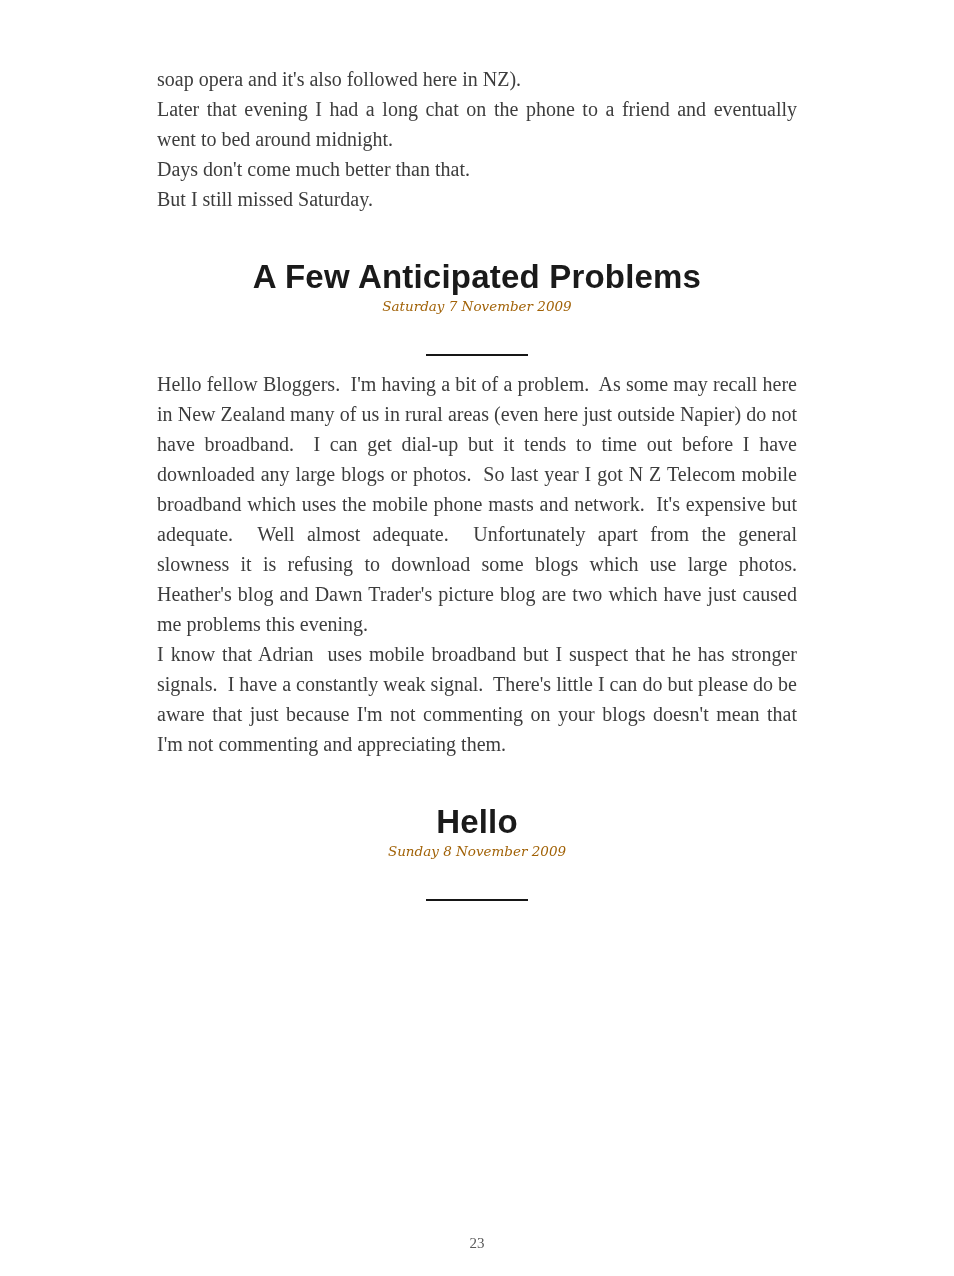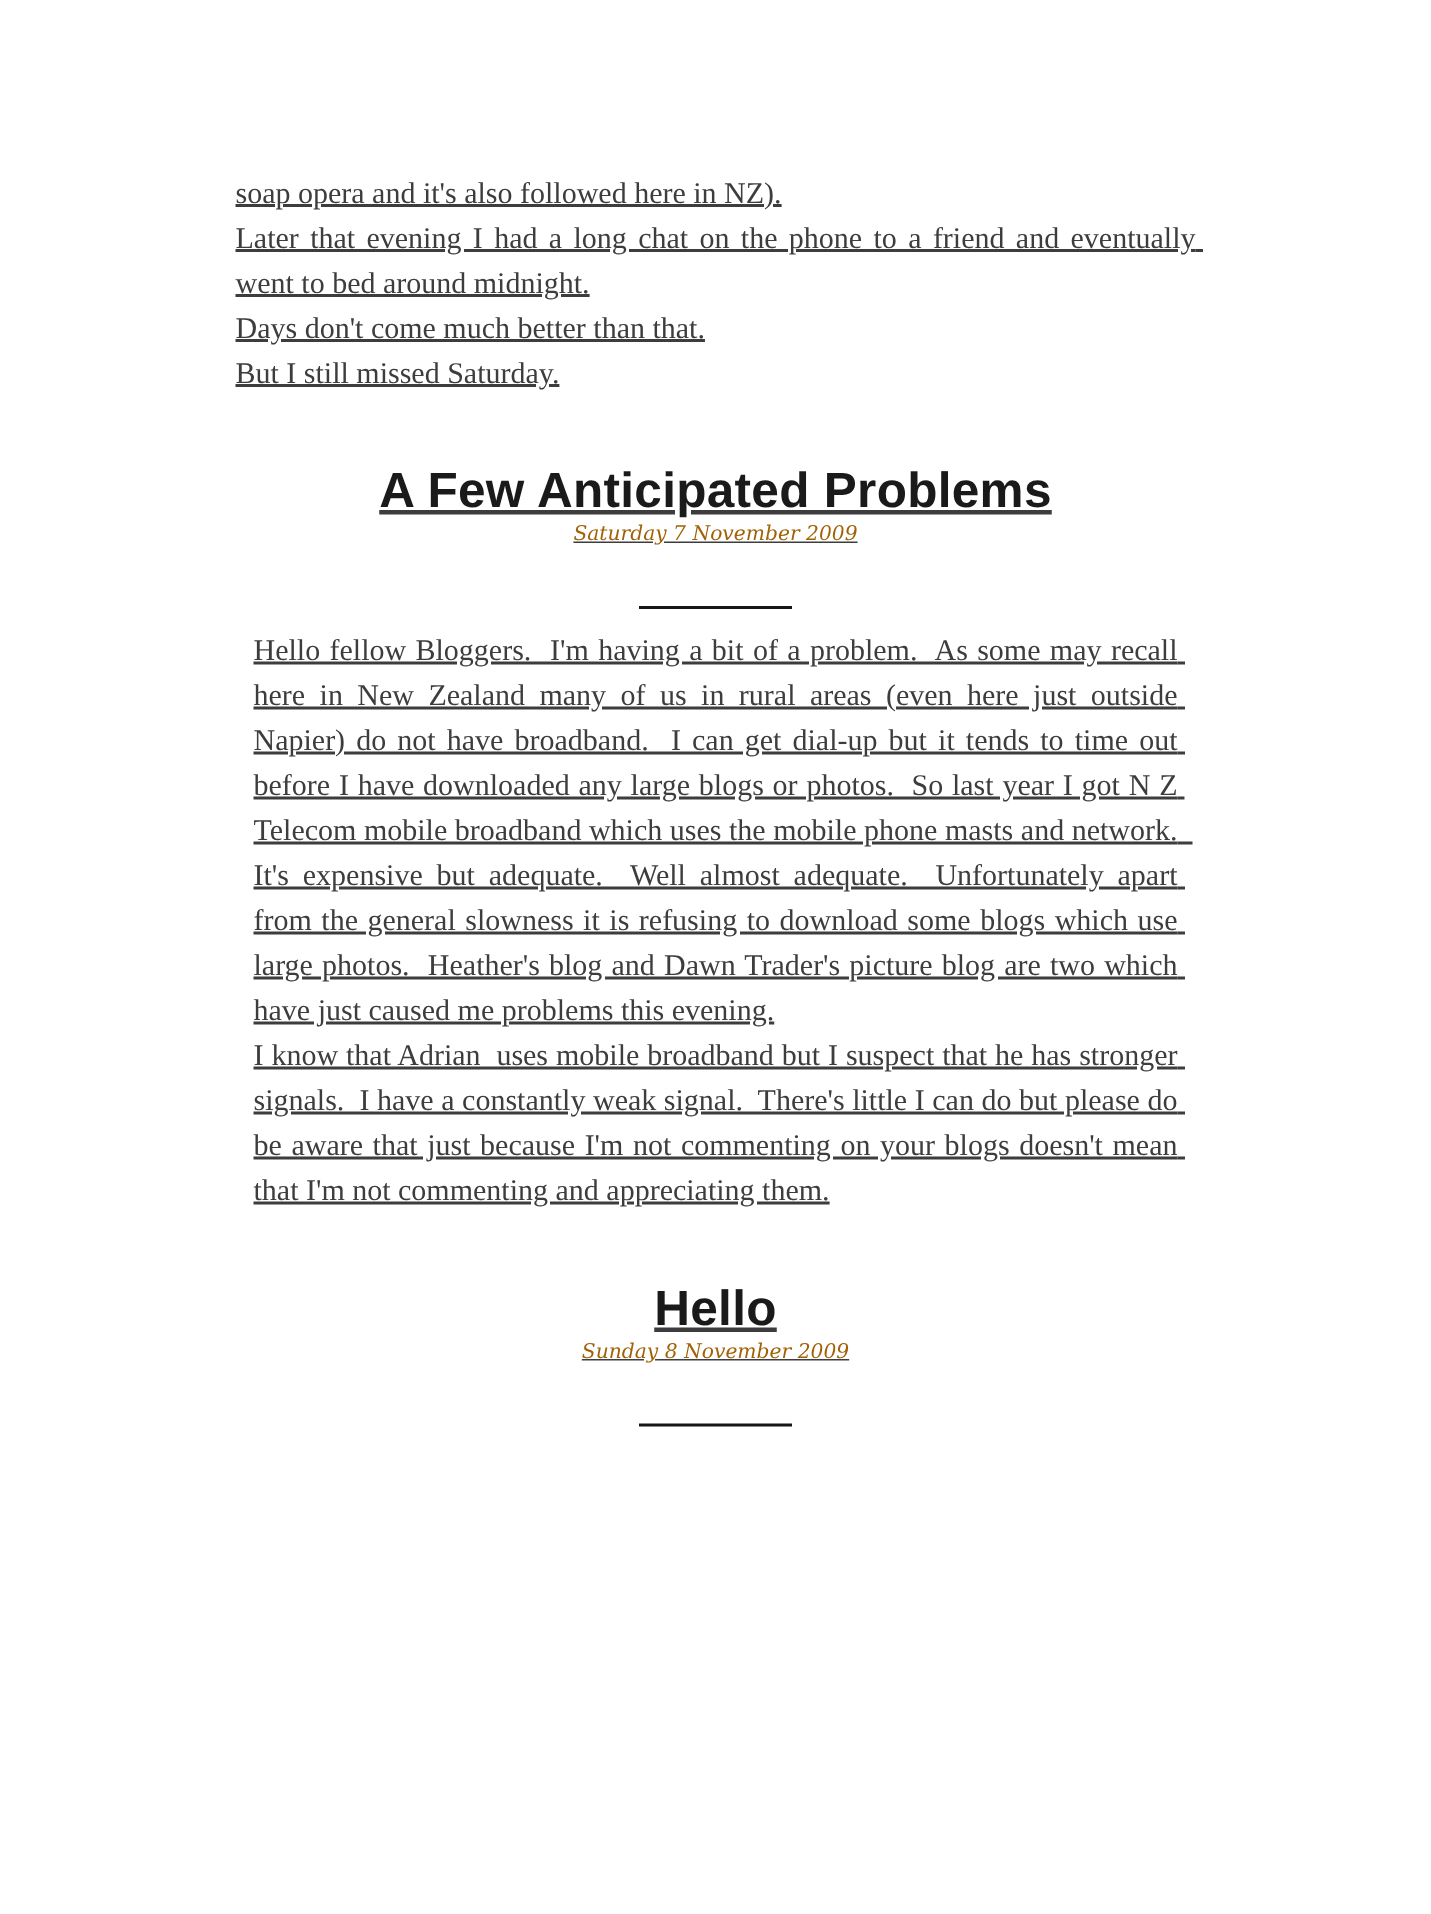--- a/index.html
+++ b/index.html
@@ -12,33 +12,32 @@
     width: 954px;
     height: 1276px;
     background: #ffffff;
     overflow: hidden;
     font-family: "Liberation Serif", serif;
     color: #3d3d3d;
   }
   .content {
     width: 640px;
     margin: 0 auto;
-    padding-top: 114px;
-    text-decoration: underline;
+    padding-top: 64px;
   }
   .body-par {
     margin: 0;
     font-size: 20px;
     line-height: 30px;
     text-align: justify;
     white-space: pre-wrap;
     color: #3d3d3d;
   }
   .section {
-    margin: 12px;
+    margin: 0;
     padding: 0;
   }
   .section-title {
     margin: 46px 0 0 0;
     font-family: "Liberation Sans", sans-serif;
     font-weight: 700;
     font-size: 33px;
     line-height: 34px;
     text-align: center;
     color: #1a1a1a;
@@ -97,13 +96,14 @@
     </section>
 
     <section class="section">
       <h1 class="section-title">Hello</h1>
       <div class="section-date">Sunday 8 November 2009</div>
       <div class="divider"></div>
     </section>
 
   </div>
 
+  <div class="page-number">23</div>
 </div>
 
 </body></html>

